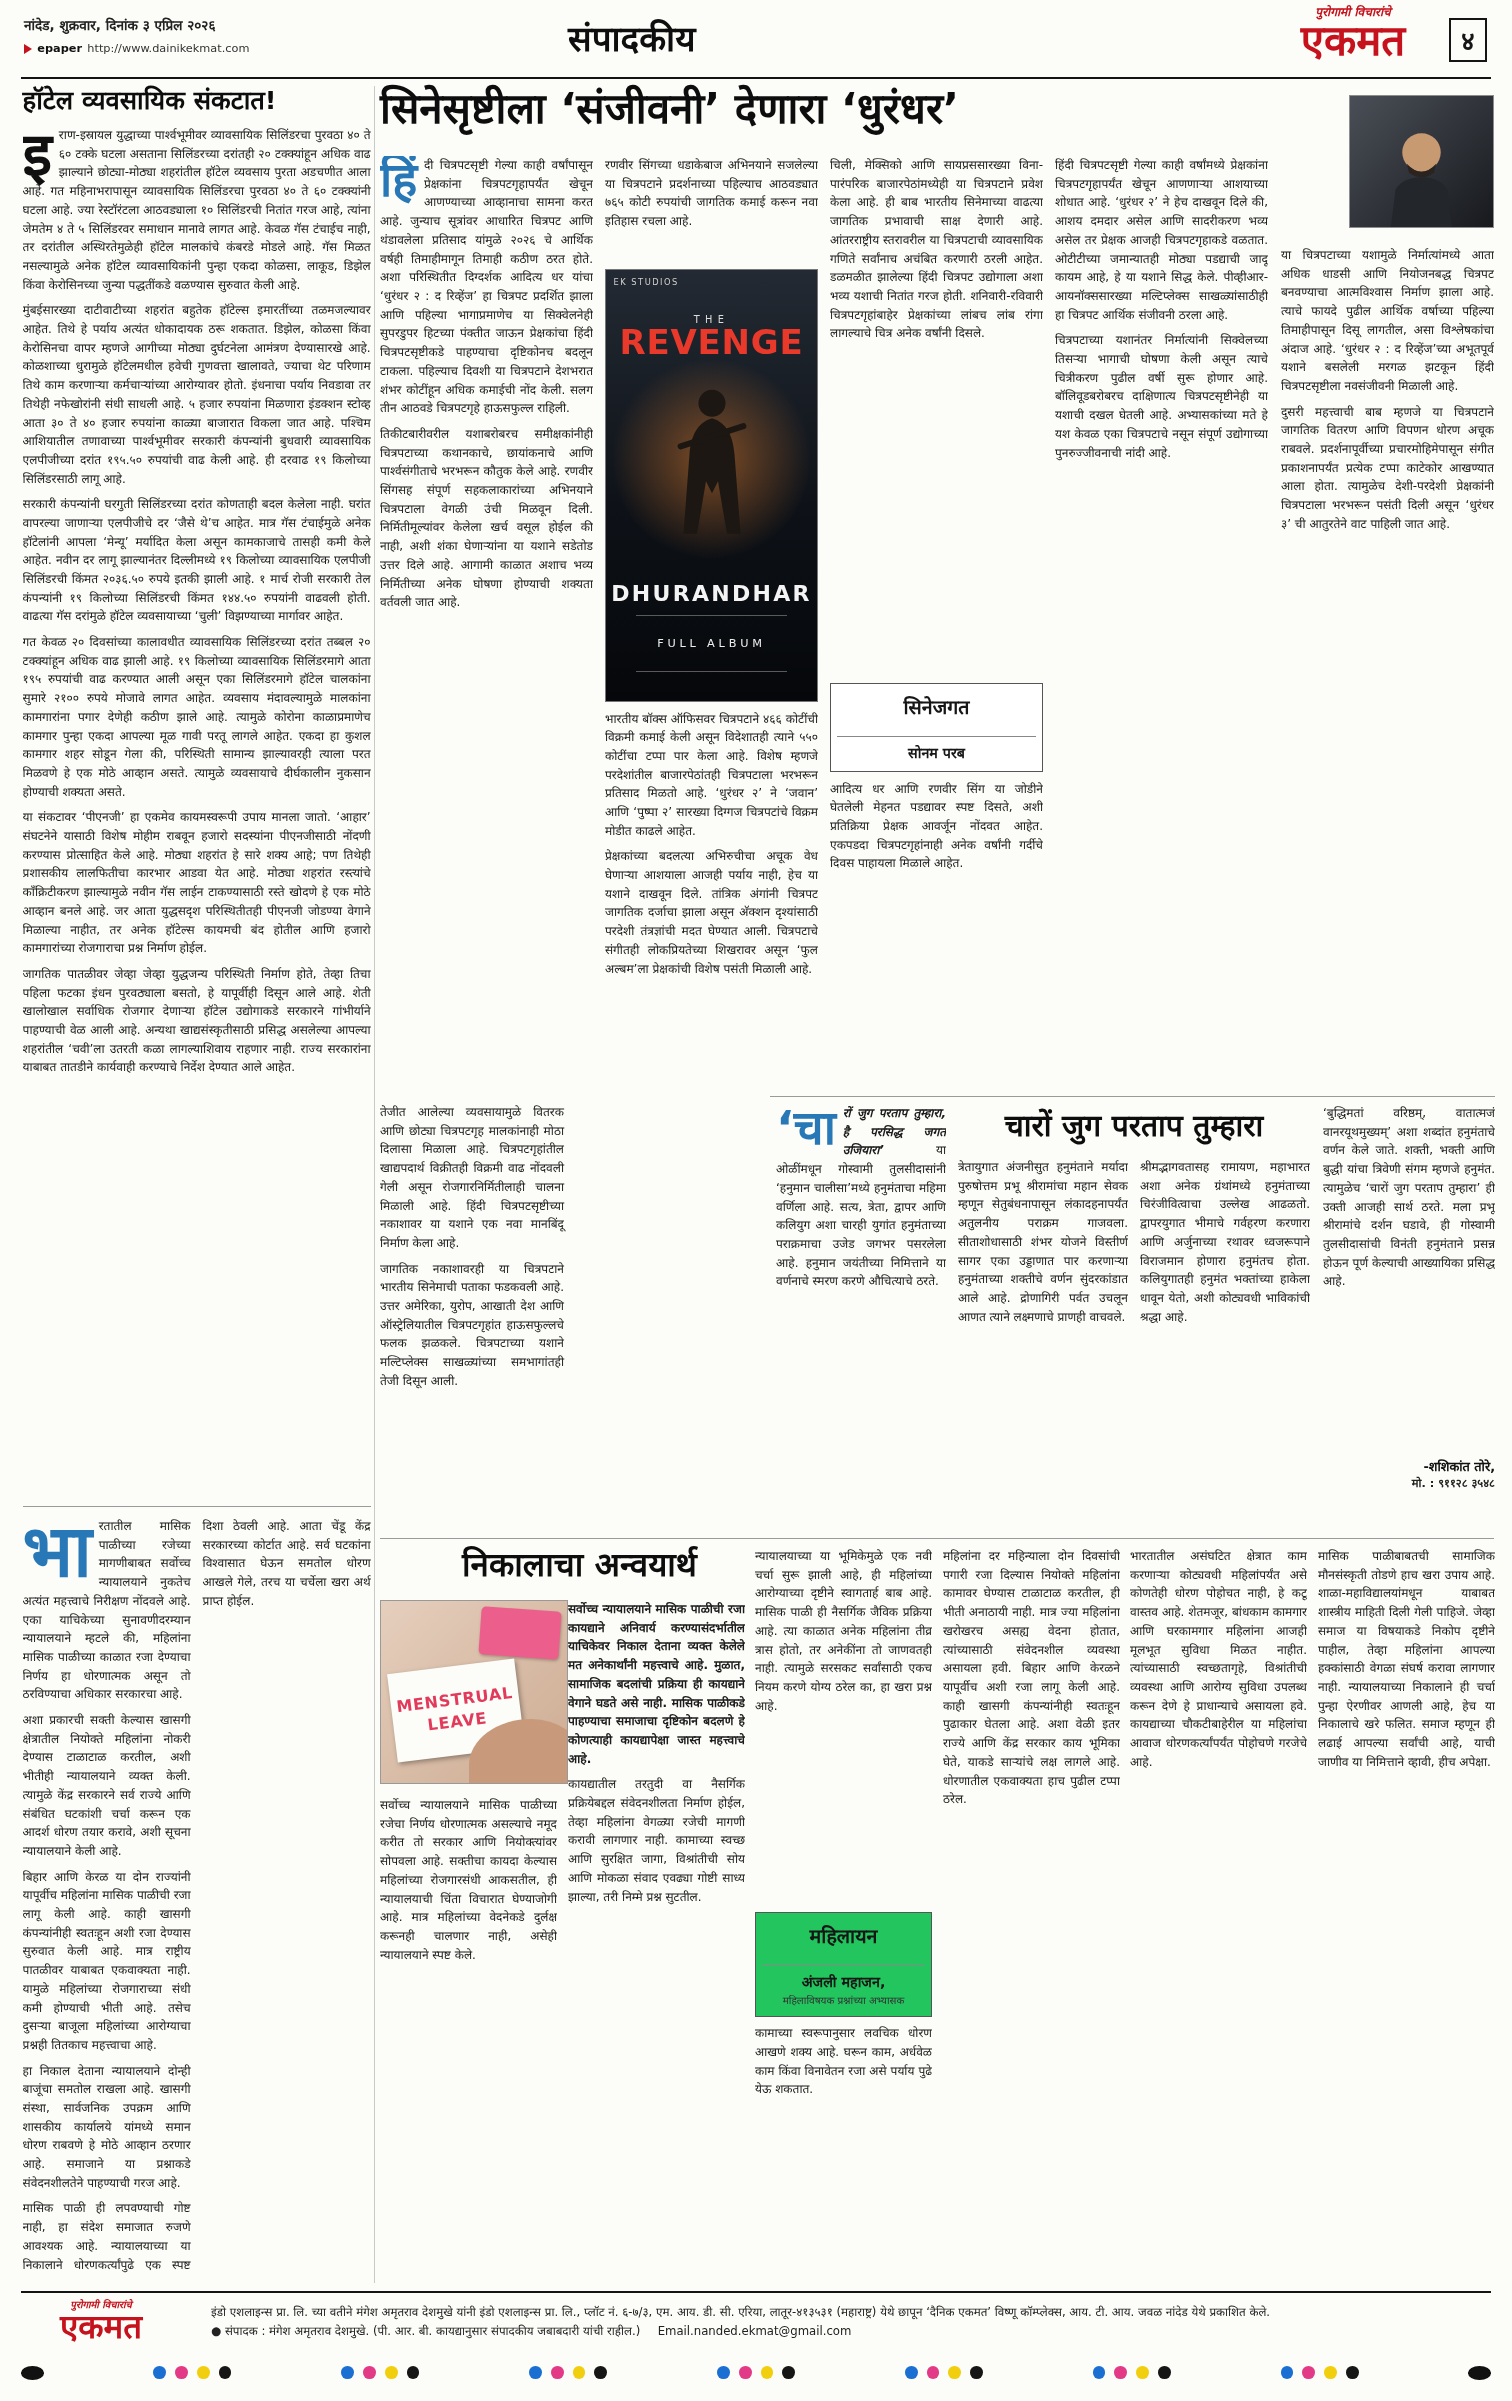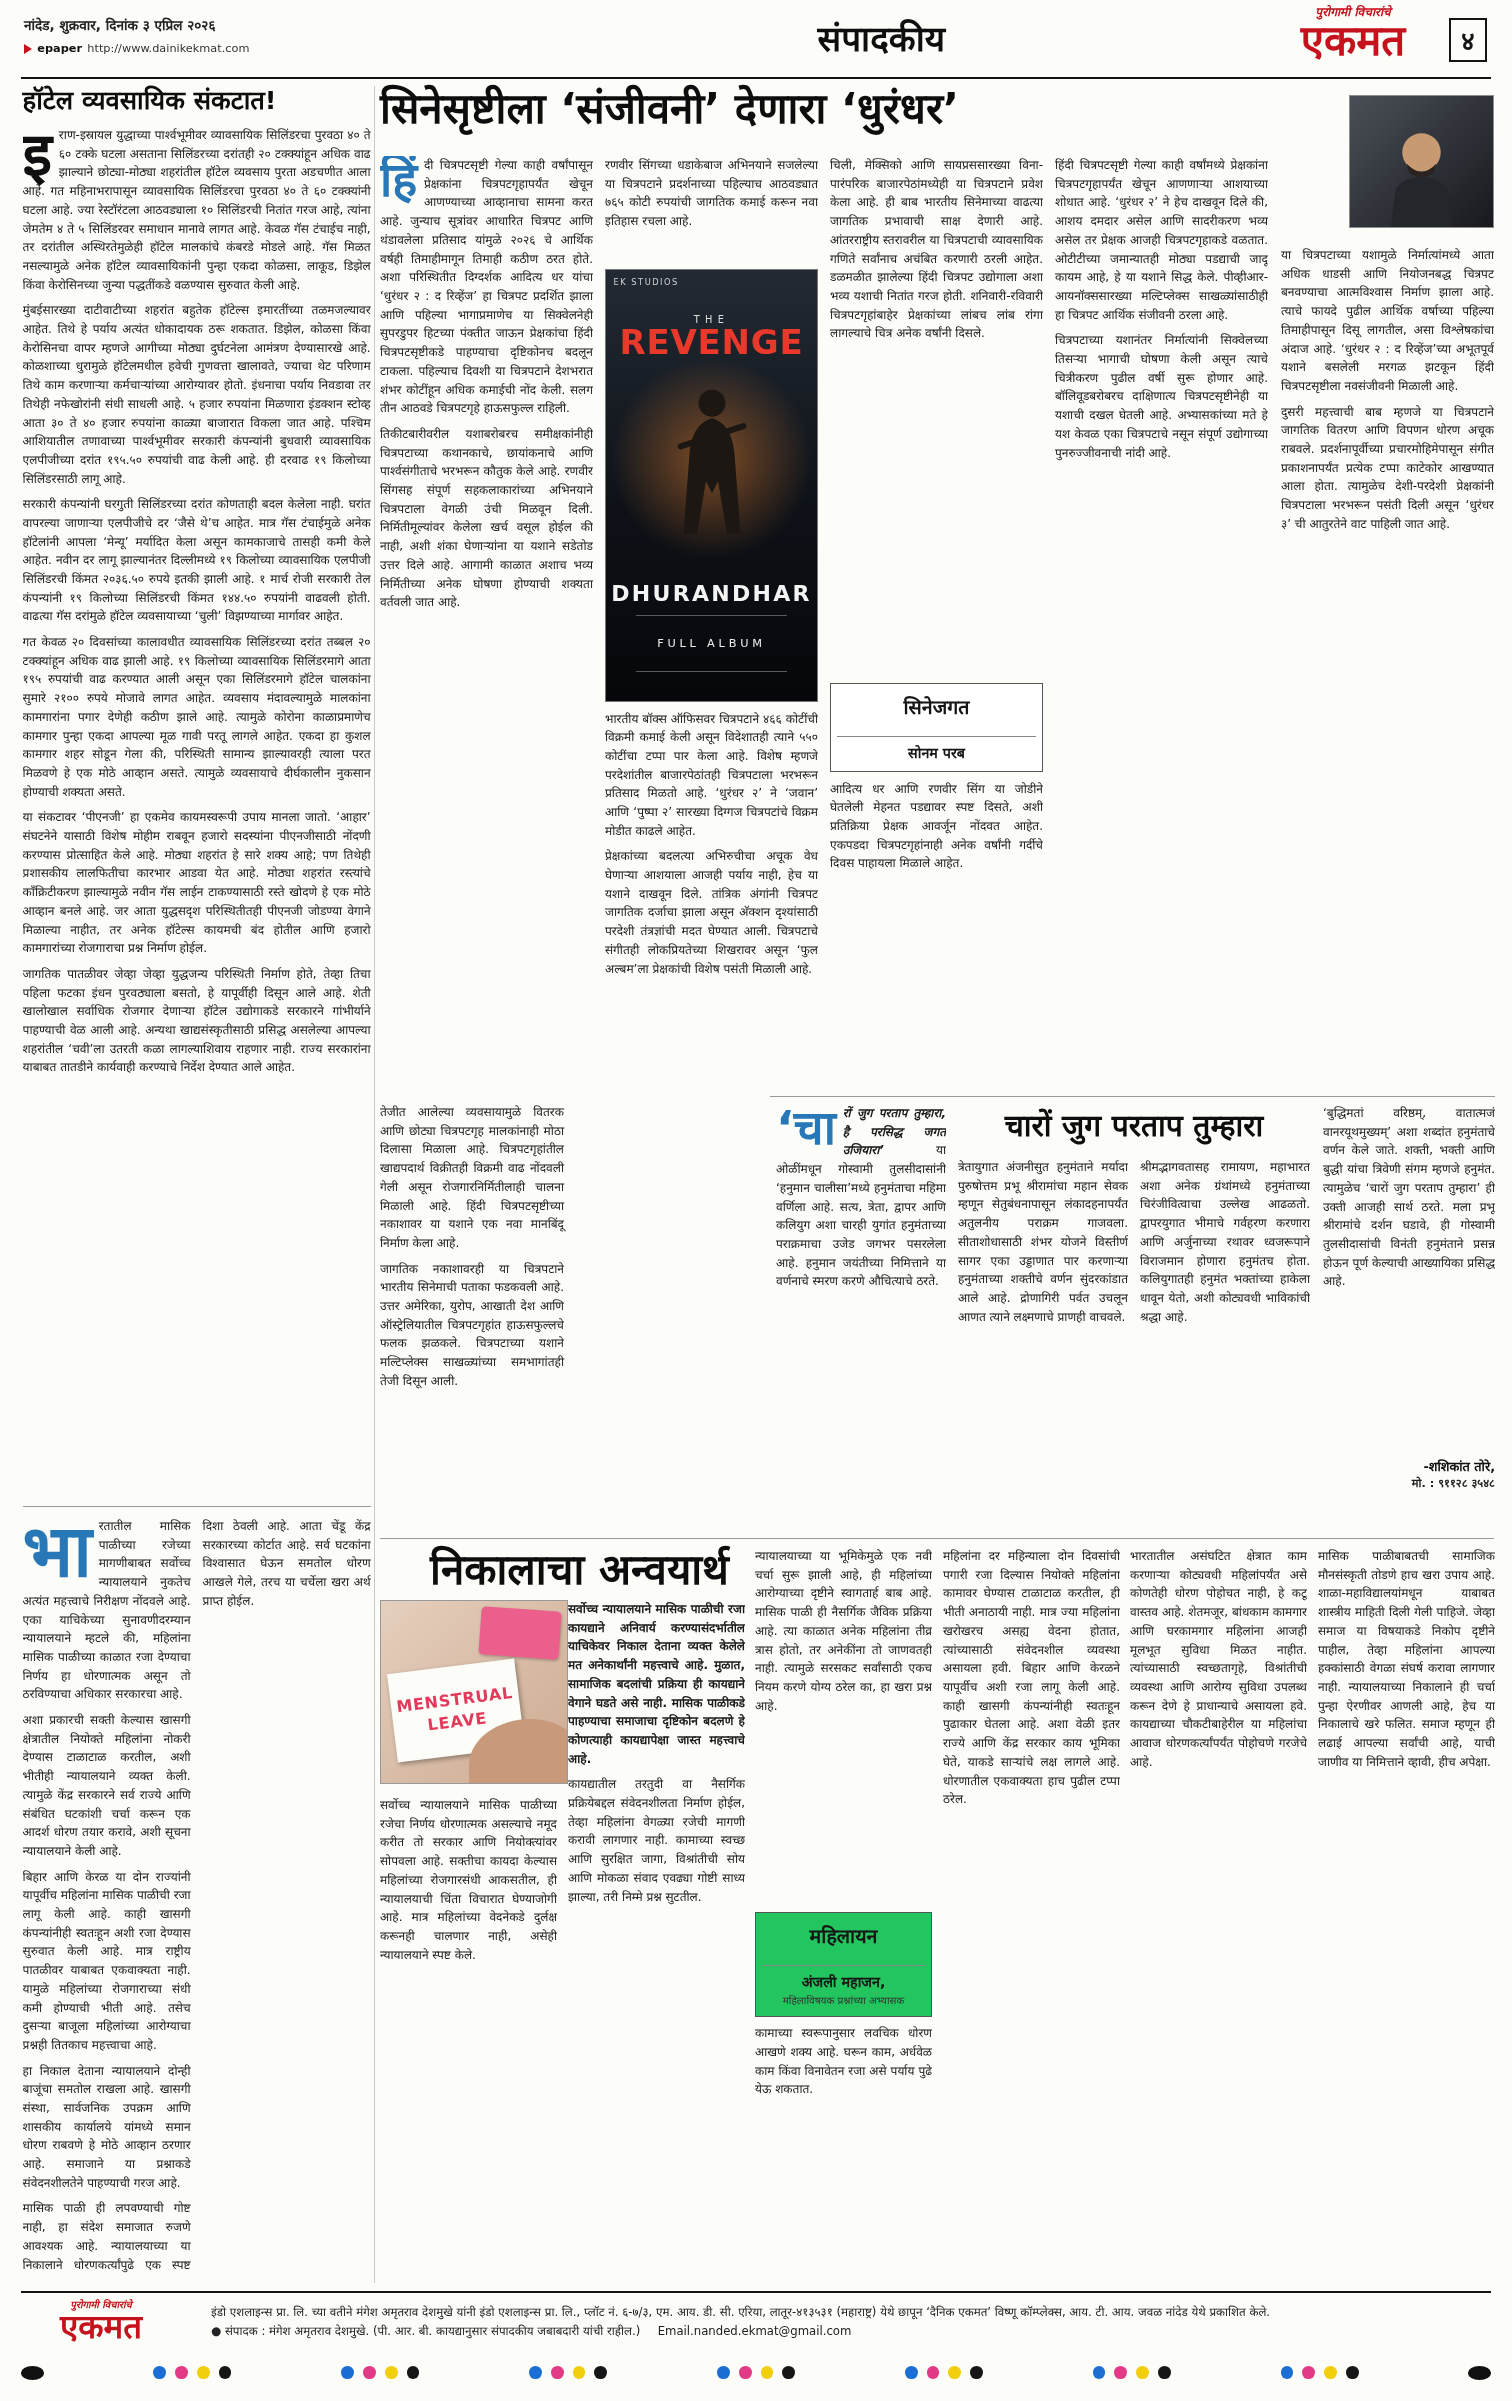--- a/index.html
+++ b/index.html
@@ -10,34 +10,34 @@
     font-family:"DejaVu Sans", sans-serif; overflow:hidden;
   }
   .abs { position:absolute; }
 
   
   .dateline { font-size:13.6px; font-weight:700; color:#222; }
   .epaper-row { font-size:11.3px; color:#333; display:flex; align-items:center; gap:5.3px; }
   .ep-arrow { width:0; height:0; border-left:8.3px solid #c5121c; border-top:5.3px solid transparent; border-bottom:5.3px solid transparent; display:inline-block; }
   .ep-label { font-weight:700; color:#111; }
   .ep-url { color:#333; }
-  .section-title { text-align:right; font-size:35px; font-weight:800; color:#0e0e0e; }
+  .section-title { text-align:left; font-size:35px; font-weight:800; color:#0e0e0e; }
   .masthead { text-align:center; line-height:1.05; }
   .masthead .tagline { font-size:12px; font-weight:700; font-style:italic; color:#c5121c; }
   .masthead .brand { font-size:42px; font-weight:800; color:#c5121c; }
   .page-number { width:38px; height:44px; border:2.3px solid #151515; display:flex; align-items:center; justify-content:center; font-size:25.6px; font-weight:800; }
   .rule { background:#141414; }
   .rule-thin { background:#9a9a9a; }
   .vrule { background:#c9c9c9; }
 
   
   .headline-1 { font-size:42px; font-weight:800; line-height:1.05; color:#0d0d0d; }
   .headline-2 { font-size:25.6px; font-weight:800; line-height:1.15; color:#0d0d0d; }
   .headline-3 { font-size:30px; font-weight:800; line-height:1.1; color:#0d0d0d; }
-  .headline-4 { font-size:42px; font-weight:800; line-height:1.1; color:#0d0d0d; }
+  .headline-4 { font-size:33px; font-weight:800; line-height:1.1; color:#0d0d0d; }
   .body-text { font-size:12px; line-height:1.56; text-align:justify; color:#1c1c1c; overflow:hidden; }
   .body-text p { margin-bottom:6.8px; }
   .dc { float:left; font-weight:800; line-height:.82; padding:4.5px 6.8px 0 0; color:#101010; }
   .dc-xl { font-size:72px; } .dc-lg { font-size:60px; } .dc-md { font-size:47px; }
   .blue { color:#2878b8; }
   .quote-bold { font-weight:700; font-style:italic; }
   .intro-bold { font-weight:700; }
   .author-sign { text-align:right; font-weight:800; font-size:12.8px; color:#111; margin-top:7.5px; }
   .author-phone { text-align:right; font-weight:700; font-size:11.3px; color:#222; }
 

